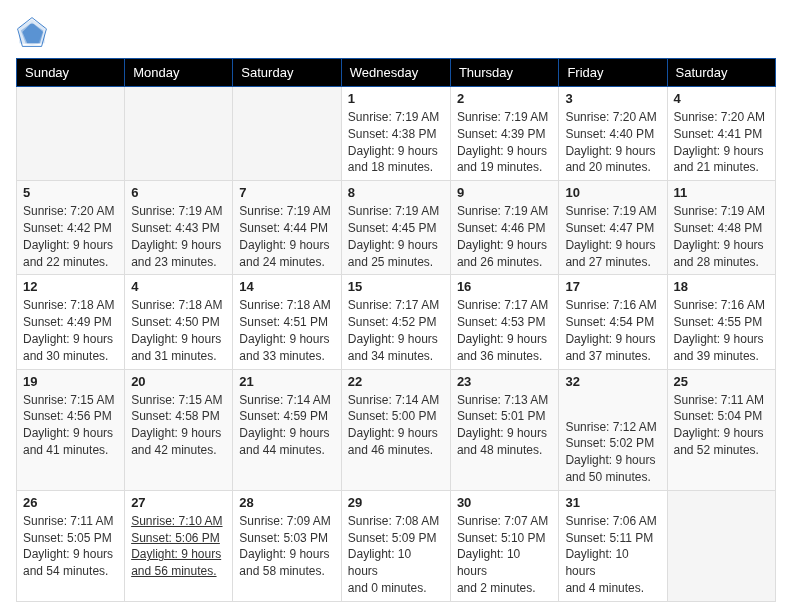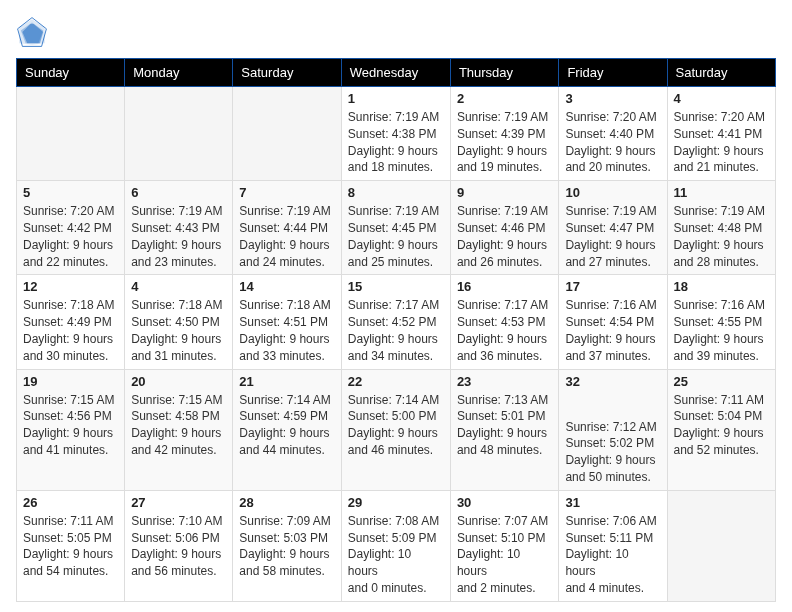--- a/index.html
+++ b/index.html
@@ -321,21 +321,21 @@
       <tr>
         <td>
           <div class="day-number">26</div>
           <div class="day-info" style="white-space: pre-line;">Sunrise: 7:11 AM
 Sunset: 5:05 PM
 Daylight: 9 hours
 and 54 minutes.</div>
         </td>
         <td>
           <div class="day-number">27</div>
-          <div class="day-info" style="white-space: pre-line;">Sunrise: 7:10 AM
+          <div class="day-info" style="white-space: pre-line; text-decoration: underline;">Sunrise: 7:10 AM
 Sunset: 5:06 PM
 Daylight: 9 hours
 and 56 minutes.</div>
         </td>
         <td>
           <div class="day-number">28</div>
           <div class="day-info" style="white-space: pre-line;">Sunrise: 7:09 AM
 Sunset: 5:03 PM
 Daylight: 9 hours
 and 58 minutes.</div>

